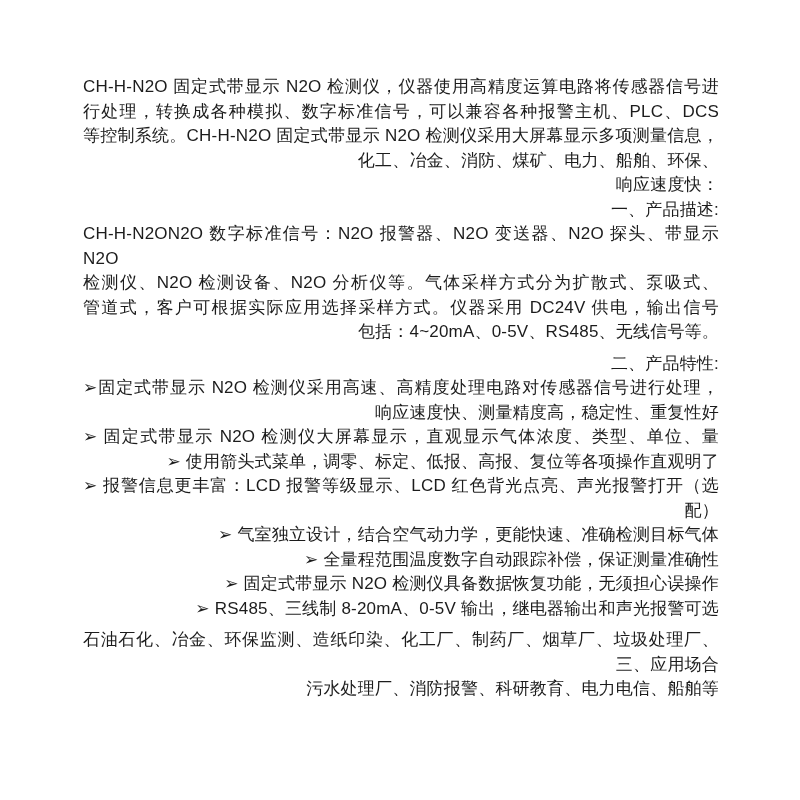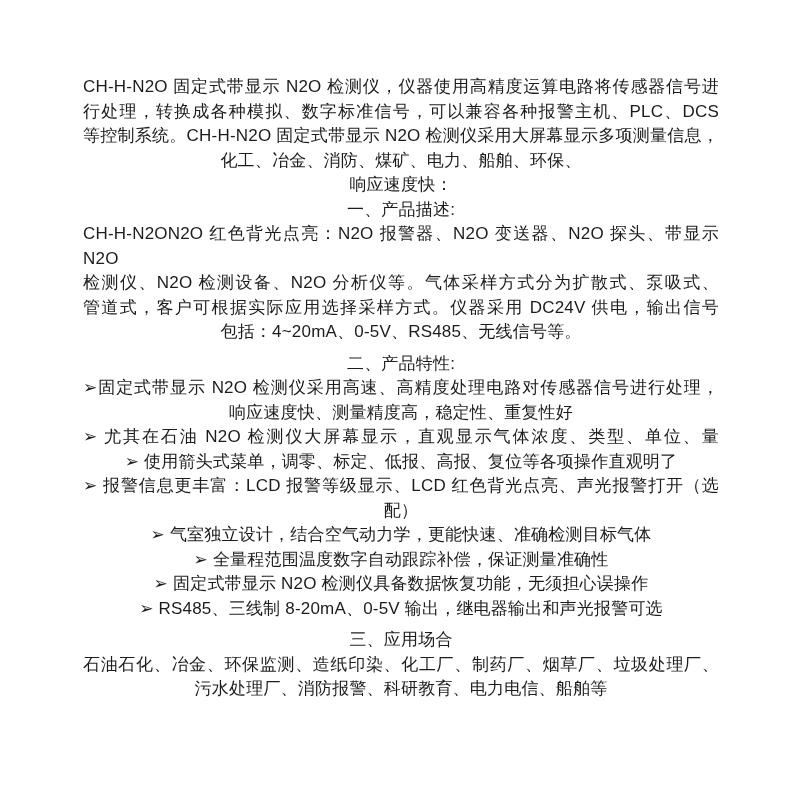--- a/index.html
+++ b/index.html
@@ -21,21 +21,21 @@
     left: 83px;
     top: 75px;
     width: 636px;
     font-size: 17px;
     line-height: 24.5px;
     color: #1c1c1c;
     letter-spacing: 0.2px;
   }
   .line {
     white-space: pre-wrap;
-    text-align: center;
+    text-align: right;
   }
   
   .line.j {
     text-align: justify;
     text-align-last: justify;
   }
   .section {
     margin-top: 7px;
   }
 </style>
@@ -48,40 +48,40 @@
     <div class="block">
       <div class="line j">CH-H-N2O 固定式带显示 N2O 检测仪，仪器使用高精度运算电路将传感器信号进</div>
       <div class="line j">行处理，转换成各种模拟、数字标准信号，可以兼容各种报警主机、PLC、DCS</div>
       <div class="line j">等控制系统。CH-H-N2O 固定式带显示 N2O 检测仪采用大屏幕显示多项测量信息，</div>
       <div class="line">化工、冶金、消防、煤矿、电力、船舶、环保、</div>
       <div class="line">响应速度快：</div>
     </div>
 
     <div class="block">
       <div class="line">一、产品描述:</div>
-      <div class="line j">CH-H-N2ON2O 红色背光点亮：N2O 报警器、N2O 变送器、N2O 探头、带显示 N2O</div>
+      <div class="line j">CH-H-N2ON2O 数字标准信号：N2O 报警器、N2O 变送器、N2O 探头、带显示 N2O</div>
       <div class="line j">检测仪、N2O 检测设备、N2O 分析仪等。气体采样方式分为扩散式、泵吸式、</div>
       <div class="line j">管道式，客户可根据实际应用选择采样方式。仪器采用 DC24V 供电，输出信号</div>
       <div class="line">包括：4~20mA、0-5V、RS485、无线信号等。</div>
     </div>
 
     <div class="block section">
       <div class="line">二、产品特性:</div>
       <div class="line j">➢固定式带显示 N2O 检测仪采用高速、高精度处理电路对传感器信号进行处理，</div>
       <div class="line">响应速度快、测量精度高，稳定性、重复性好</div>
-      <div class="line j">➢ 尤其在石油 N2O 检测仪大屏幕显示，直观显示气体浓度、类型、单位、量</div>
+      <div class="line j">➢ 固定式带显示 N2O 检测仪大屏幕显示，直观显示气体浓度、类型、单位、量</div>
       <div class="line">➢ 使用箭头式菜单，调零、标定、低报、高报、复位等各项操作直观明了</div>
       <div class="line j">➢ 报警信息更丰富：LCD 报警等级显示、LCD 红色背光点亮、声光报警打开（选</div>
       <div class="line">配）</div>
       <div class="line">➢ 气室独立设计，结合空气动力学，更能快速、准确检测目标气体</div>
       <div class="line">➢ 全量程范围温度数字自动跟踪补偿，保证测量准确性</div>
       <div class="line">➢ 固定式带显示 N2O 检测仪具备数据恢复功能，无须担心误操作</div>
       <div class="line">➢ RS485、三线制 8-20mA、0-5V 输出，继电器输出和声光报警可选</div>
     </div>
 
     <div class="block section">
+      <div class="line j">石油石化、冶金、环保监测、造纸印染、化工厂、制药厂、烟草厂、垃圾处理厂、</div>
       <div class="line">三、应用场合</div>
-      <div class="line j">石油石化、冶金、环保监测、造纸印染、化工厂、制药厂、烟草厂、垃圾处理厂、</div>
       <div class="line">污水处理厂、消防报警、科研教育、电力电信、船舶等</div>
     </div>
 
   </div>
 </div>
 
 </body></html>

